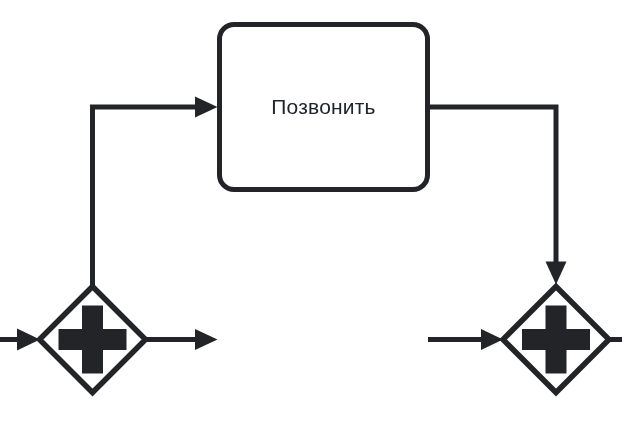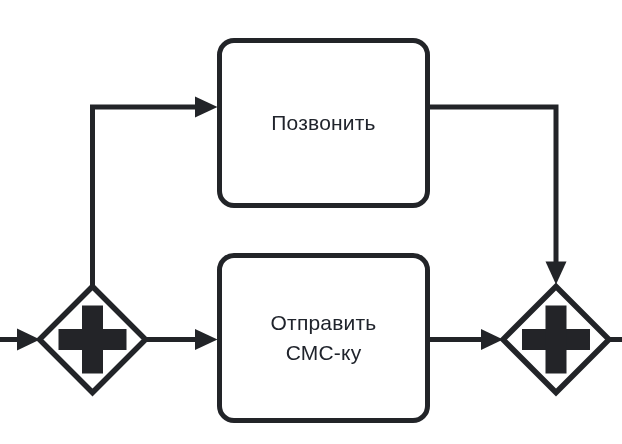--- a/index.html
+++ b/index.html
@@ -47,21 +47,21 @@
     height: 170px;
     background: #ffffff;
     border: 5px solid #222428;
     border-radius: 17px;
     z-index: 2;
     display: flex;
     flex-direction: column;
     align-items: center;
     justify-content: center;
   }
-  .task-call { left: 217px; top: 22px; margin-top: 16px; }
+  .task-call { left: 217px; top: 22px; }
   .task-sms  { left: 217px; top: 253px; }
   .task-label {
     text-align: center;
     font-size: 21px;
     line-height: 30px;
     color: #20242c;
     letter-spacing: 0.2px;
   }
 </style>
 </head>
@@ -116,20 +116,14 @@
       </g>
     </g>
   </svg>
 
   <div class="task task-call">
     <div class="task-label">
       <div>Позвонить</div>
     </div>
   </div>
 
-  <div class="task task-sms">
-    <div class="task-label">
-      <div>Отправить</div>
-      <div>СМС-ку</div>
-    </div>
-  </div>
 
 </div>
 
 </body></html>

